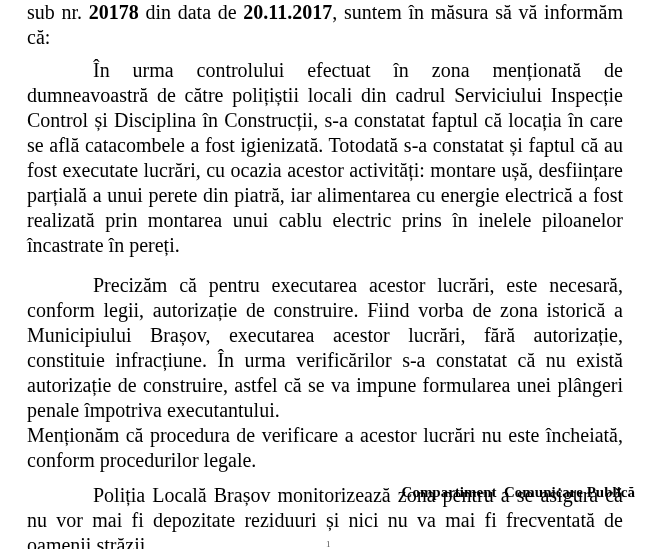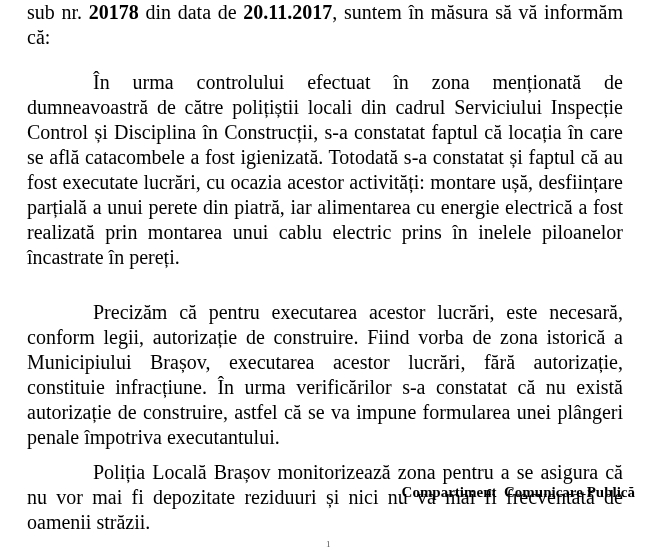--- a/index.html
+++ b/index.html
@@ -22,22 +22,22 @@
       width: 596px;
       font-size: 20px;
       line-height: 25px;
     }
     .p {
       margin: 0;
       text-align: justify;
       text-align-last: left;
     }
     .indent { text-indent: 66px; }
-    .gap-small { margin-top: 20px; }
-    .gap-med { margin-top: 30px; }
+    .gap-small { margin-top: 8px; }
+    .gap-med { margin-top: 15px; }
     .gap-large { margin-top: 10px; }
     b { font-weight: bold; }
 
     .signature {
       position: absolute;
       right: 13px;
       top: 484px;
       text-align: right;
       font-weight: bold;
       font-size: 15px;
@@ -57,20 +57,21 @@
 </head>
 <body>
 
 <div class="page">
   <p class="p"><span>sub nr. </span><b>20178</b><span> din data de </span><b>20.11.2017</b><span>, suntem în măsura să vă informăm că:</span></p>
 
   <p class="p indent gap-small">În urma controlului efectuat în zona menționată de dumneavoastră de către polițiștii locali din cadrul Serviciului Inspecție Control și Disciplina în Construcții, s-a constatat faptul că locația în care se află catacombele a fost igienizată. Totodată s-a constatat și faptul că au fost executate lucrări, cu ocazia acestor activități: montare ușă, desființare parțială a unui perete din piatră, iar alimentarea cu energie electrică a fost realizată prin montarea unui cablu electric prins în inelele piloanelor încastrate în pereți.</p>
 
   <p class="p indent gap-med">Precizăm că pentru executarea acestor lucrări, este necesară, conform legii, autorizație de construire. Fiind vorba de zona istorică a Municipiului Brașov, executarea acestor lucrări, fără autorizație, constituie infracțiune. În urma verificărilor s-a constatat că nu există autorizație de construire, astfel că se va impune formularea unei plângeri penale împotriva executantului.</p>
 
+  <p class="p">Menționăm că procedura de verificare a acestor lucrări nu este încheiată, conform procedurilor legale.</p>
 
   <p class="p indent gap-large">Poliția Locală Brașov monitorizează zona pentru a se asigura că nu vor mai fi depozitate reziduuri și nici nu va mai fi frecventată de oamenii străzii.</p>
 </div>
 
 <div class="signature">
   <div>Compartiment  Comunicare Publică</div>
 </div>
 
 <div class="page-number">1</div>
 

